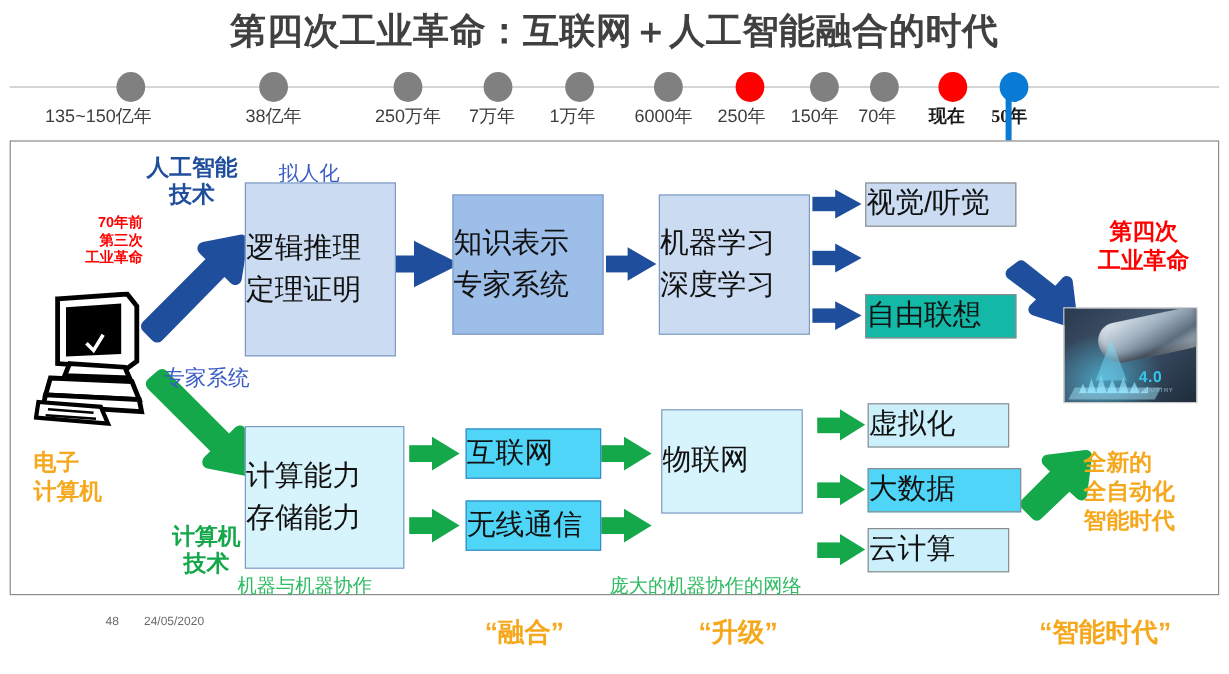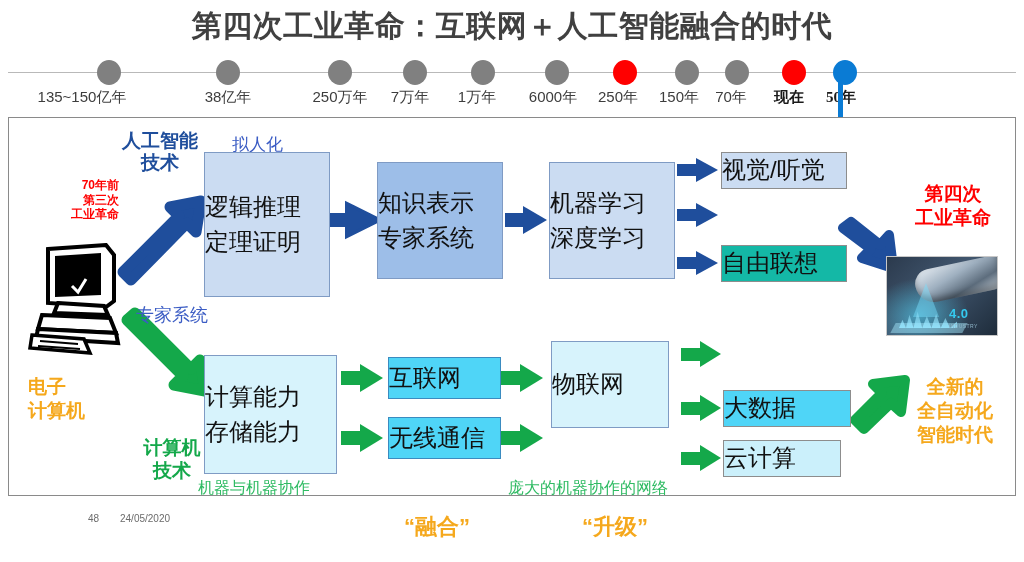--- a/index.html
+++ b/index.html
@@ -307,28 +307,29 @@
 
   <div class="txt t-greenl" style="left:508px;top:478px;font-size:16px">庞大的机器协作的网络</div>
 
   <div class="txt t-greenl" style="left:198px;top:478px;font-size:16px">机器与机器协作</div>
 
   <div class="txt t-red" style="left:903px;top:182px;font-size:19px;line-height:1.25;text-align:center;width:100px">
     <span>第四次</span><br>
     <span>工业革命</span>
   </div>
 
-  <div class="txt t-orange" style="left:903px;top:375px;font-size:19px;line-height:1.27;text-align:center;width:104px">
+  <div class="txt t-orange" style="left:903px;top:375px;font-size:19px;line-height:1.27;width:104px">
     <span>全新的</span><br>
     <span>全自动化</span><br>
     <span>智能时代</span>
   </div>
 
   <div class="txt t-orange" style="left:404px;top:512px;font-size:22px">“融合”</div>
   <div class="txt t-orange" style="left:582px;top:512px;font-size:22px">“升级”</div>
+  <div class="txt t-orange" style="left:866px;top:512px;font-size:22px">“智能时代”</div>
 
   <div class="box" style="left:204px;top:152px;width:126px;height:145px;background:#CBDCF2">
     <span class="ln">逻辑推理</span>
     <span class="ln">定理证明</span>
   </div>
 
   <div class="box" style="left:377px;top:162px;width:126px;height:117px;background:#9DBEE8">
     <span class="ln">知识表示</span>
     <span class="ln">专家系统</span>
   </div>
@@ -354,20 +355,23 @@
     <span class="ln">互联网</span>
   </div>
   <div class="box" style="left:388px;top:417px;width:113px;height:42px;background:#4FD5F7;border-color:#3a8bc0">
     <span class="ln">无线通信</span>
   </div>
 
   <div class="box" style="left:551px;top:341px;width:118px;height:87px;background:#D7F3FC">
     <span class="ln">物联网</span>
   </div>
 
+  <div class="box gray-b" style="left:723px;top:336px;width:118px;height:37px;background:#CBF0FB">
+    <span class="ln">虚拟化</span>
+  </div>
   <div class="box gray-b" style="left:723px;top:390px;width:128px;height:37px;background:#4FD5F7">
     <span class="ln">大数据</span>
   </div>
   <div class="box gray-b" style="left:723px;top:440px;width:118px;height:37px;background:#CBF0FB">
     <span class="ln">云计算</span>
   </div>
 
   <div class="robot">
     <div class="arm"></div>
     <div class="beam"></div>

